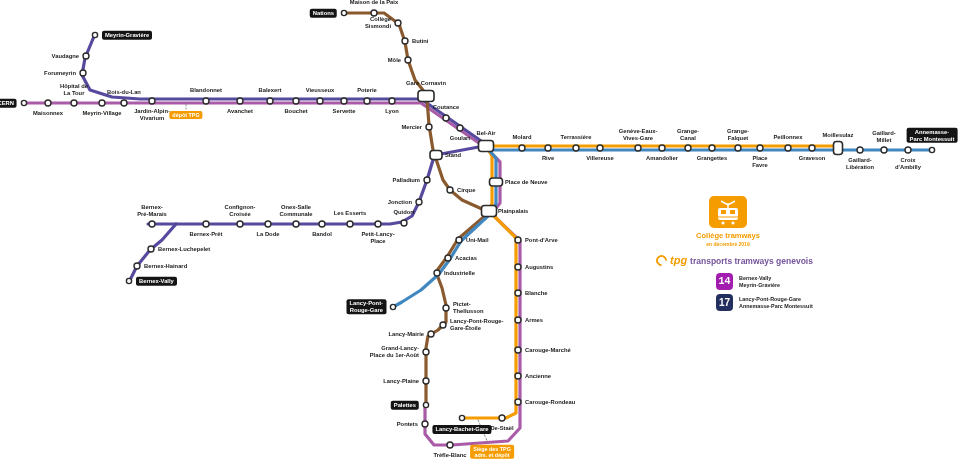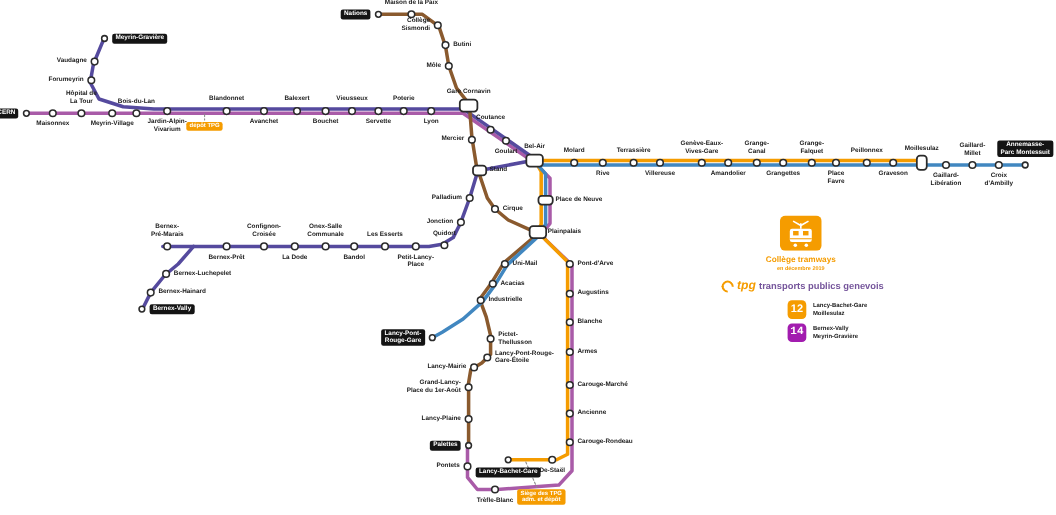--- a/index.html
+++ b/index.html
@@ -425,32 +425,32 @@
         <line x1="9" y1="21" x2="29" y2="21" stroke="#F59C00" stroke-width="1"></line>
         <circle cx="14" cy="27" r="1.6" fill="#ffffff"></circle>
         <circle cx="24" cy="27" r="1.6" fill="#ffffff"></circle>
       </svg>
     </div>
     <div class="l-title">Collège tramways</div>
     <div class="l-sub">en décembre 2019</div>
     <div class="l-brand">
       <span class="brand-arc"></span>
       <span class="brand-tpg">tpg</span>
-      <span class="brand-name">transports publics genevois</span>
+      <span class="brand-name">transports tramways genevois</span>
     </div>
     <div id="legend-lines">
-        <div class="lrow">
-          <div class="badge" style="background: rgb(245, 156, 0);">12</div>
-          <div class="ltxt">
-            <div>Lancy-Bachet-Gare</div>
-            <div>Moillesulaz</div>
-          </div>
-        </div>
         <div class="lrow">
           <div class="badge" style="background: #a21caf; font-family: Liberation Mono, monospace;">14</div>
           <div class="ltxt">
             <div>Bernex-Vally</div>
             <div>Meyrin-Gravière</div>
           </div>
         </div>
+        <div class="lrow">
+          <div class="badge" style="background: rgb(35, 47, 94);">17</div>
+          <div class="ltxt">
+            <div>Lancy-Pont-Rouge-Gare</div>
+            <div>Annemasse-Parc Montessuit</div>
+          </div>
+        </div>
       </div>
   </div>
 </div>
 
 </body></html>

